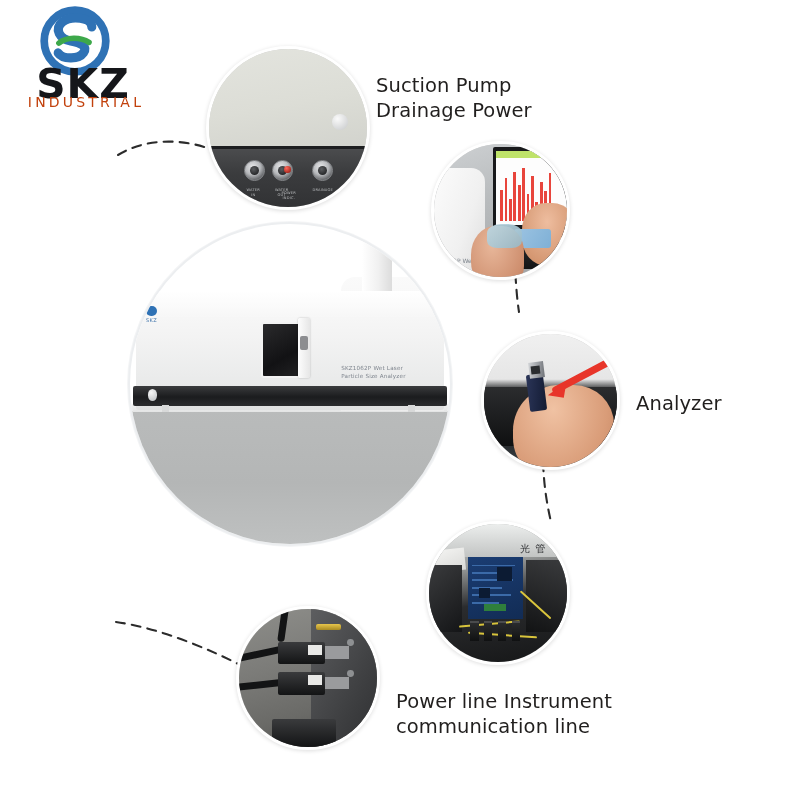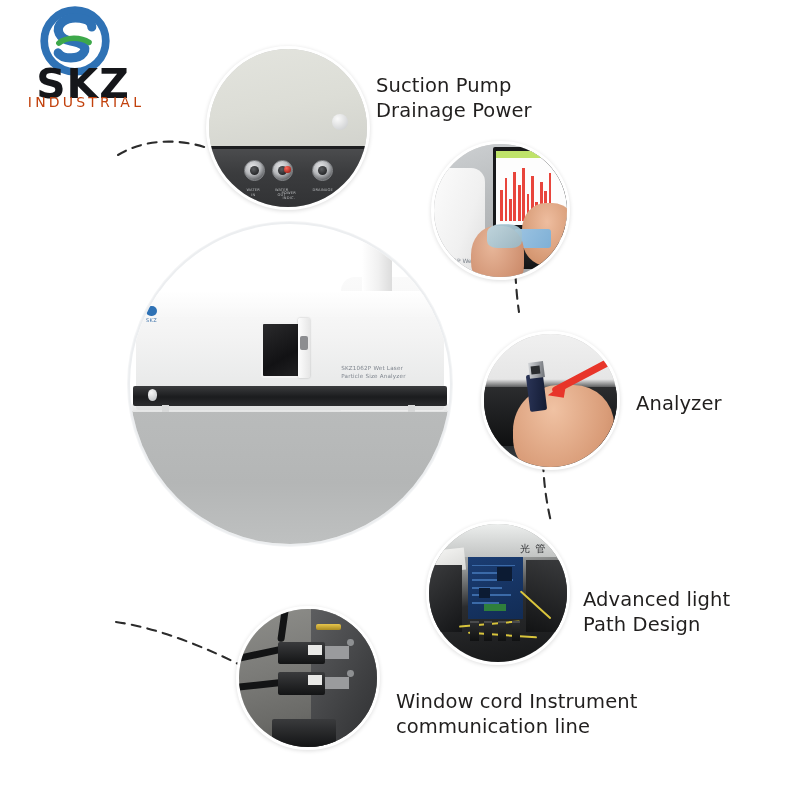--- a/index.html
+++ b/index.html
@@ -467,22 +467,20 @@
     <div class="lp-wire" style="left:22%; top:72%; width:44%; transform:rotate(-5deg);"></div>
     <div class="lp-wire" style="left:28%; top:80%; width:50%; transform:rotate(4deg);"></div>
     <div class="lp-wire" style="left:62%; top:58%; width:30%; transform:rotate(42deg);"></div>
     <div class="lp-cnx" style="left:30%;"></div>
     <div class="lp-cnx" style="left:40%;"></div>
     <div class="lp-cnx" style="left:50%;"></div>
     <div class="lp-cnx" style="left:60%;"></div>
     <div class="lp-cjk">光 管</div>
   </div>
 
-  <div class="label" style="left:583px; top:588px;">Advanced light
-Path Design</div>
 
   <div class="circ inset" style="left:236px; top:606px; width:138px; height:138px;">
     <div class="pc-bg"></div>
     <div class="pc-panel"></div>
     <div class="pc-gold"></div>
 
     <div class="pc-cable" style="left:-6%; top:30%;  width:44%; height:5%;  transform:rotate(-12deg);"></div>
     <div class="pc-cable" style="left:-6%; top:52%;  width:46%; height:5%;  transform:rotate(-6deg);"></div>
     <div class="pc-cable" style="left:30%; top:-6%;  width:5%;  height:30%; transform:rotate(8deg);"></div>
 
@@ -490,16 +488,16 @@
     <div class="pc-conn" style="left:28%; top:46%; width:34%; height:16%;"></div>
     <div class="pc-lbl" style="left:50%; top:26%; width:10%; height:7%;"></div>
     <div class="pc-lbl" style="left:50%; top:48%; width:10%; height:7%;"></div>
     <div class="pc-slot" style="left:62%; top:27%; width:18%; height:9%;"></div>
     <div class="pc-slot" style="left:62%; top:49%; width:18%; height:9%;"></div>
     <div class="pc-screw" style="left:78%; top:22%; width:5%; height:5%;"></div>
     <div class="pc-screw" style="left:78%; top:44%; width:5%; height:5%;"></div>
     <div class="pc-conn" style="left:24%; top:80%; width:46%; height:20%;"></div>
   </div>
 
-  <div class="label" style="left:396px; top:690px;">Window cord Instrument
+  <div class="label" style="left:396px; top:690px;">Power line Instrument
 communication line</div>
 
 </div>
 
 </body></html>

